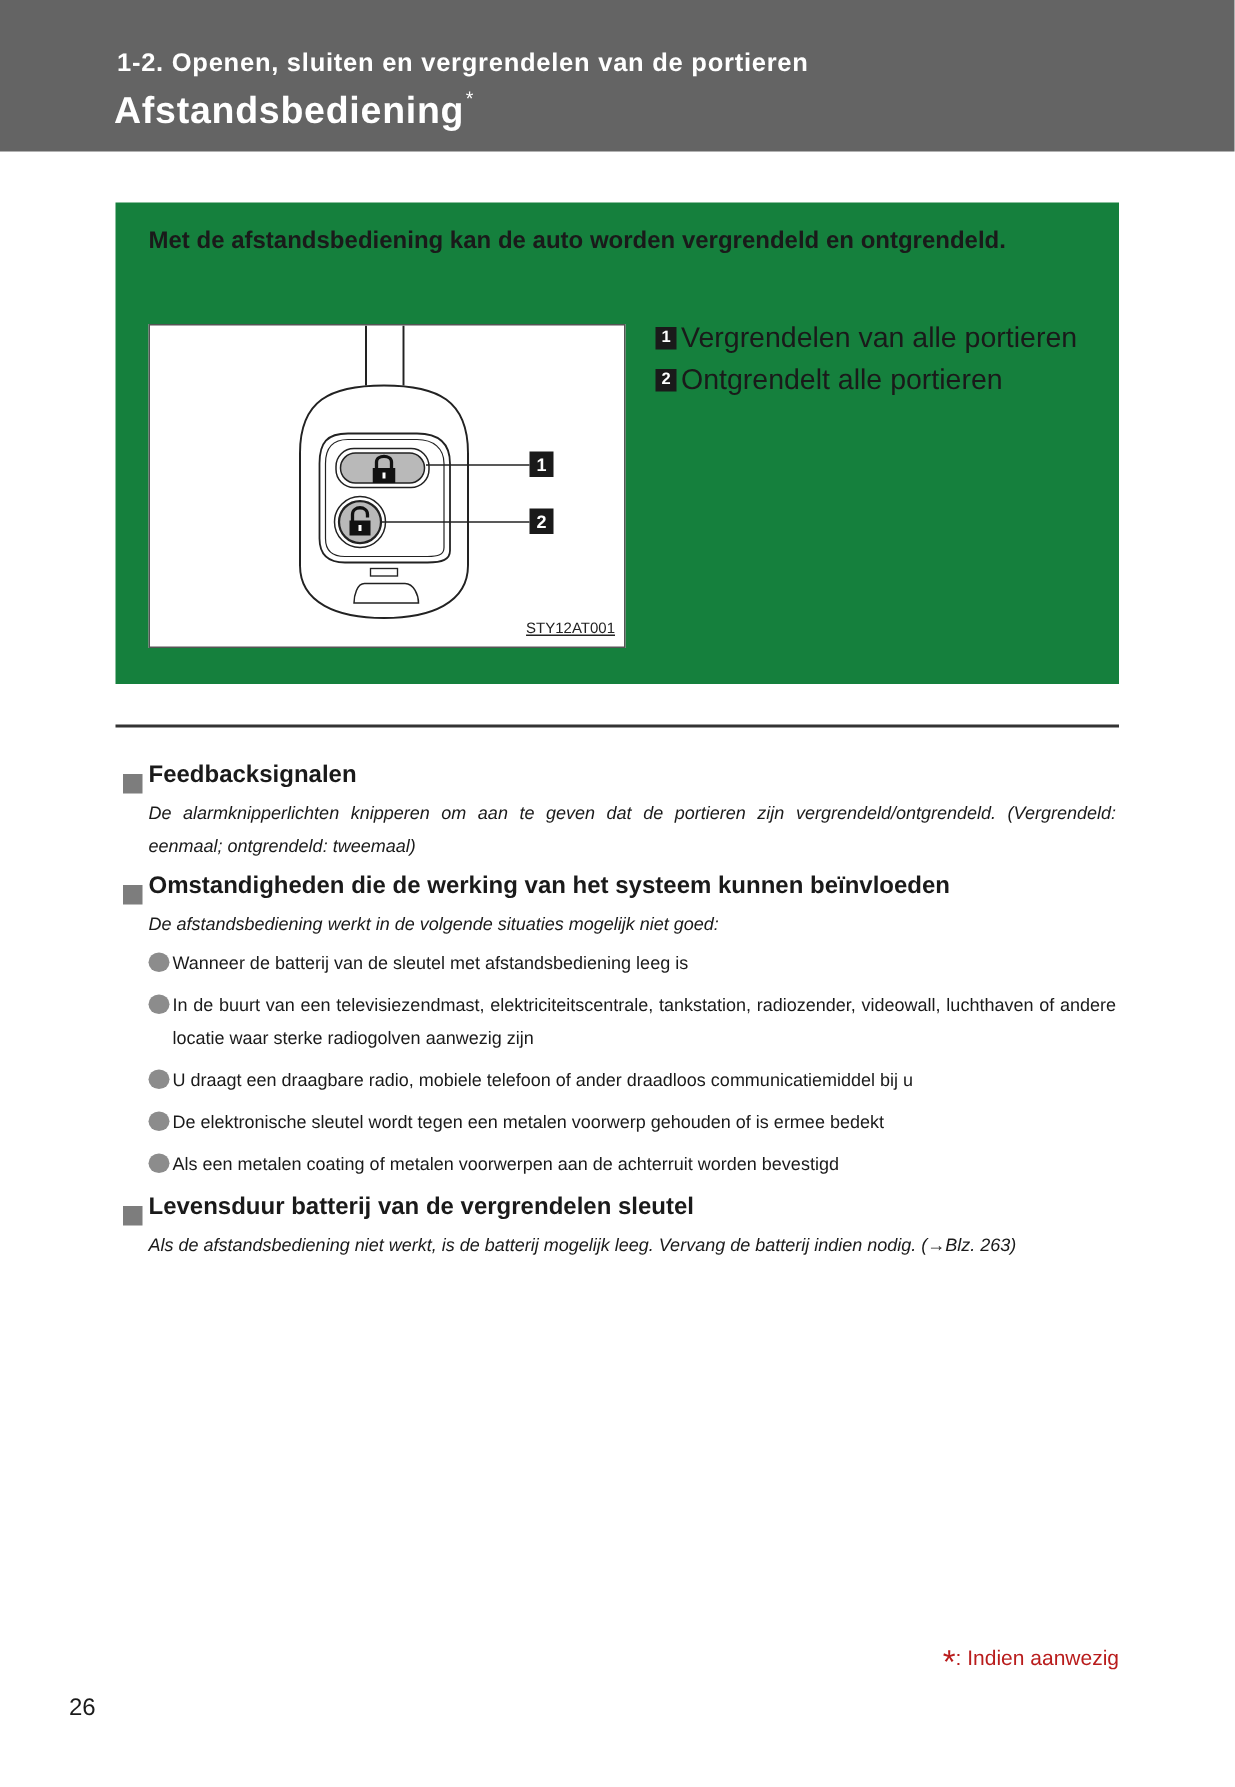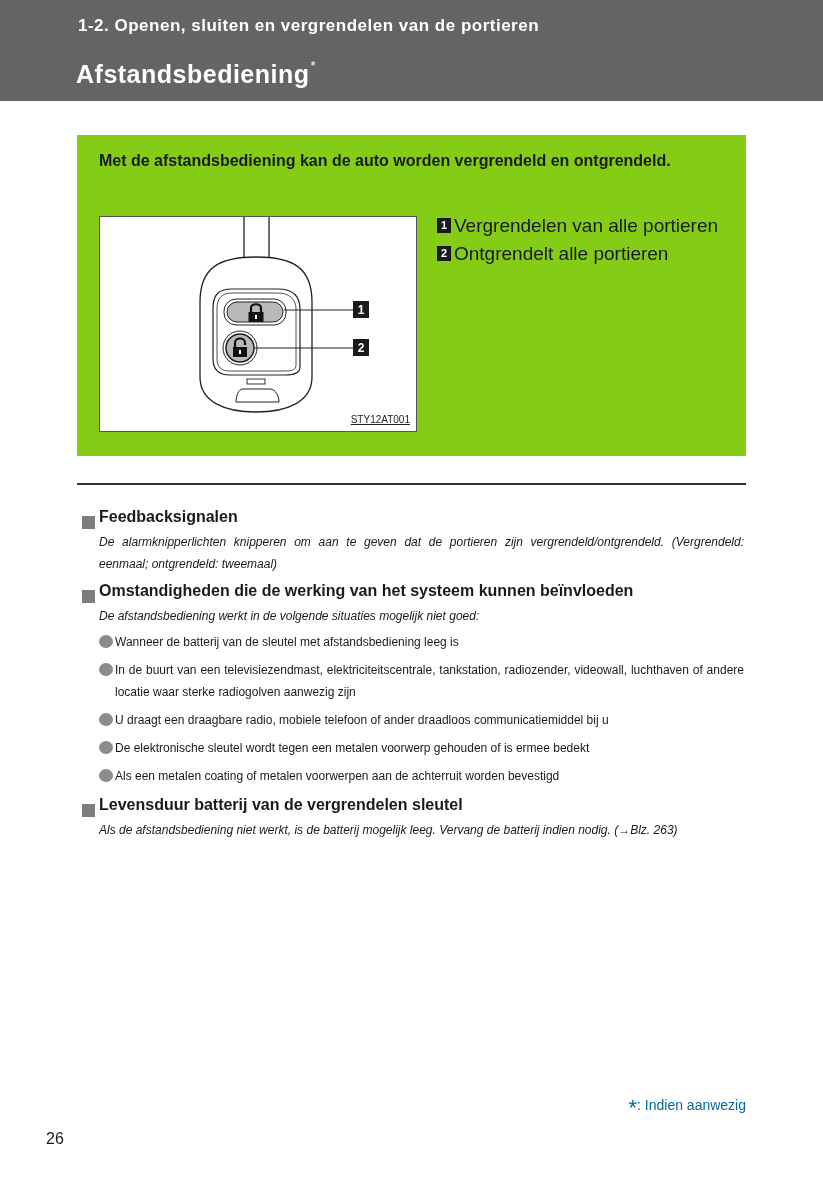--- a/index.html
+++ b/index.html
@@ -1,26 +1,26 @@
 <!DOCTYPE html>
 <html><head>
 <meta charset="utf-8">
 <style>
   html, body { margin: 0; padding: 0; background: #ffffff; }
   body { width: 823px; height: 1191px; position: relative; overflow: hidden;
          font-family: "Liberation Sans", sans-serif; color: #1a1a1a; }
 
   .header { position: absolute; left: 0; top: 0; width: 823px; height: 101px; background: #646464; }
-  .header .section { position: absolute; left: 78px; top: 16px; font-size: 17px; font-weight: bold;
+  .header .section { position: absolute; left: 78px; top: 32px; font-size: 17px; font-weight: bold;
                      color: #ffffff; letter-spacing: 0.5px; }
   .header .title { position: absolute; left: 76px; top: 60px; font-size: 25px; font-weight: bold;
                    color: #ffffff; letter-spacing: 0.5px; }
   .header .title sup { font-size: 13px; font-weight: normal; vertical-align: top; position: relative; top: -2px; margin-left: 1px; }
 
-  .intro-box { position: absolute; left: 77px; top: 135px; width: 669px; height: 321px; background: #84cc16; }
+  .intro-box { position: absolute; left: 77px; top: 135px; width: 669px; height: 321px; background: #15803d; }
   .intro-text { position: absolute; left: 22px; top: 13px; width: 630px; font-size: 16px; font-weight: bold;
                 line-height: 26px; text-align: justify; color: #1a1a1a; }
 
   .figure { position: absolute; left: 22px; top: 81px; width: 316px; height: 214px; background: #ffffff;
             border: 1px solid #555; }
   .figure svg { position: absolute; left: 0; top: 0; }
   .figure .fig-code { position: absolute; right: 6px; bottom: 6px; font-size: 10px; color: #222; text-decoration: underline; }
 
   .legend { position: absolute; left: 360px; top: 78px; width: 290px; font-size: 19px; line-height: 26px; color: #1a1a1a; }
   .legend-item { display: flex; align-items: flex-start; margin-bottom: 2px; }
@@ -33,21 +33,21 @@
 
   .content { position: absolute; left: 82px; top: 505px; width: 664px; }
   .sec-head { font-size: 16px; font-weight: bold; line-height: 24px; display: flex; align-items: flex-end; margin-bottom: 2px; }
   .sec-head .sq { display: inline-block; width: 13px; height: 13px; background: #7d7d7d; margin-right: 4px; }
   .para { font-size: 12px; line-height: 22px; margin-left: 17px; width: 645px; text-align: justify; margin-bottom: 4px; font-style: italic; }
   .bullet { display: flex; font-size: 12px; line-height: 22px; margin-left: 17px; width: 645px; margin-bottom: 6px; }
   .bullet .dot { flex: 0 0 14px; width: 13px; height: 13px; border-radius: 50%; background: #8c8c8c;
                  margin-top: 4px; margin-right: 2px; }
   .bullet .btxt { flex: 1; text-align: justify; }
 
-  .footnote { position: absolute; right: 77px; top: 1093px; font-size: 14px; color: #0369a1; }
+  .footnote { position: absolute; right: 77px; top: 1093px; font-size: 14px; color: #b91c1c; }
   .footnote .star { font-size: 22px; vertical-align: middle; position: relative; top: 2px; }
   .page-num { position: absolute; left: 46px; top: 1130px; font-size: 16px; color: #1a1a1a; }
 </style>
 </head>
 <body>
 
 <div class="header">
   <div class="section">1-2. Openen, sluiten en vergrendelen van de portieren</div>
   <div class="title"><span>Afstandsbediening</span><sup>*</sup></div>
 </div>

